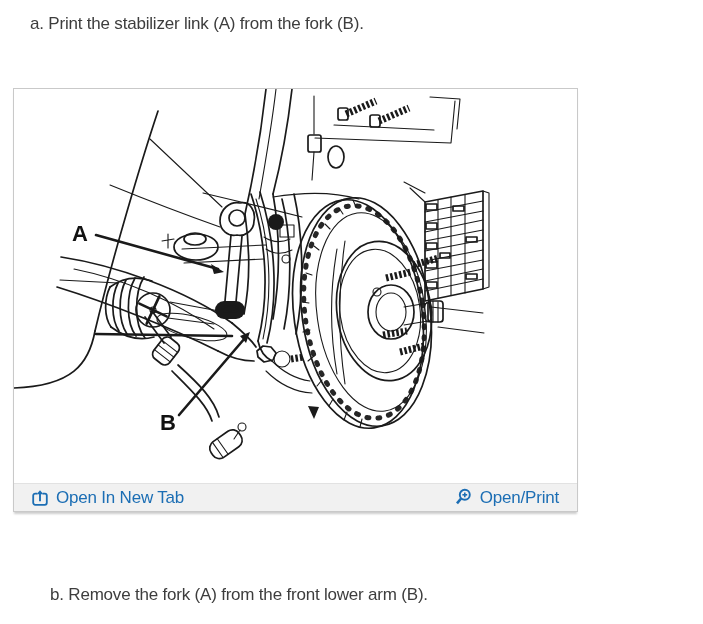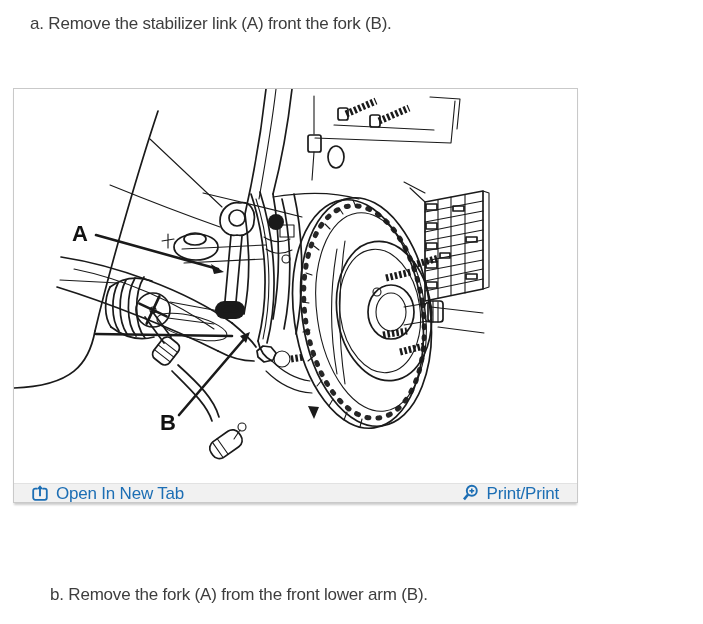--- a/index.html
+++ b/index.html
@@ -16,21 +16,21 @@
 
   .figure-frame {
     position:absolute; left:13px; top:88px; width:565px;
     background:#fff; border:1px solid #c9c9c9;
     box-shadow:0 3px 2px -1px rgba(0,0,0,0.20);
   }
   .figure-image { width:563px; height:394px; background:#fff; overflow:hidden; }
   .figure-image svg { display:block; }
 
   .figure-toolbar {
-    width:563px; height:19px; background:#f1f1f1;
+    width:563px; height:28px; background:#f1f1f1;
     border-top:1px solid #e2e2e2;
     display:flex; align-items:center; justify-content:space-between;
     padding:0 18px 0 17px;
   }
   .tb-link {
     display:flex; align-items:center; gap:7px;
     color:#1c6eb4; font-size:17px; text-decoration:none; cursor:pointer;
     letter-spacing:-0.2px; line-height:1;
   }
   .tb-link svg { display:block; }
@@ -47,21 +47,21 @@
   .art .slots { stroke-width:5; stroke-dasharray:2 9; opacity:.95; }
   .art text   { fill:#111; stroke:none;
                 font-family:"Liberation Sans", sans-serif;
                 font-weight:bold; font-size:22px; }
 </style>
 </head>
 <body>
 
 <div class="page">
 
-  <div class="step-text" id="step-a">a. Remove the stabilizer link (A) front the fork (B).</div>
+  <div class="step-text" id="step-a">a. Print the stabilizer link (A) from the fork (B).</div>
 
   <div class="figure-frame">
 
     <div class="figure-image">
       <svg class="art" width="563" height="394" viewBox="0 0 563 394">
 
         <g>
           <path d="M144,22 C128,70 98,170 81,242"></path>
           <path d="M81,242 C75,275 58,297 0,299"></path>
           <path class="thick" d="M82,245 L218,247"></path>
@@ -236,21 +236,21 @@
         <span>Open In New Tab</span>
       </a>
 
       <a class="tb-link">
         <svg width="19" height="19" viewBox="0 0 19 19">
           <circle cx="10.8" cy="6.8" r="5" fill="none" stroke="#1c6eb4" stroke-width="1.9"></circle>
           <line x1="10.8" y1="4.4" x2="10.8" y2="9.2" stroke="#1c6eb4" stroke-width="1.6"></line>
           <line x1="8.4" y1="6.8" x2="13.2" y2="6.8" stroke="#1c6eb4" stroke-width="1.6"></line>
           <line x1="7.1" y1="10.5" x2="3.0" y2="15.4" stroke="#1c6eb4" stroke-width="2.6"></line>
         </svg>
-        <span>Print/Print</span>
+        <span>Open/Print</span>
       </a>
 
     </div>
   </div>
 
   <div class="step-text" id="step-b">b. Remove the fork (A) from the front lower arm (B).</div>
 
 </div>
 
 </body></html>

